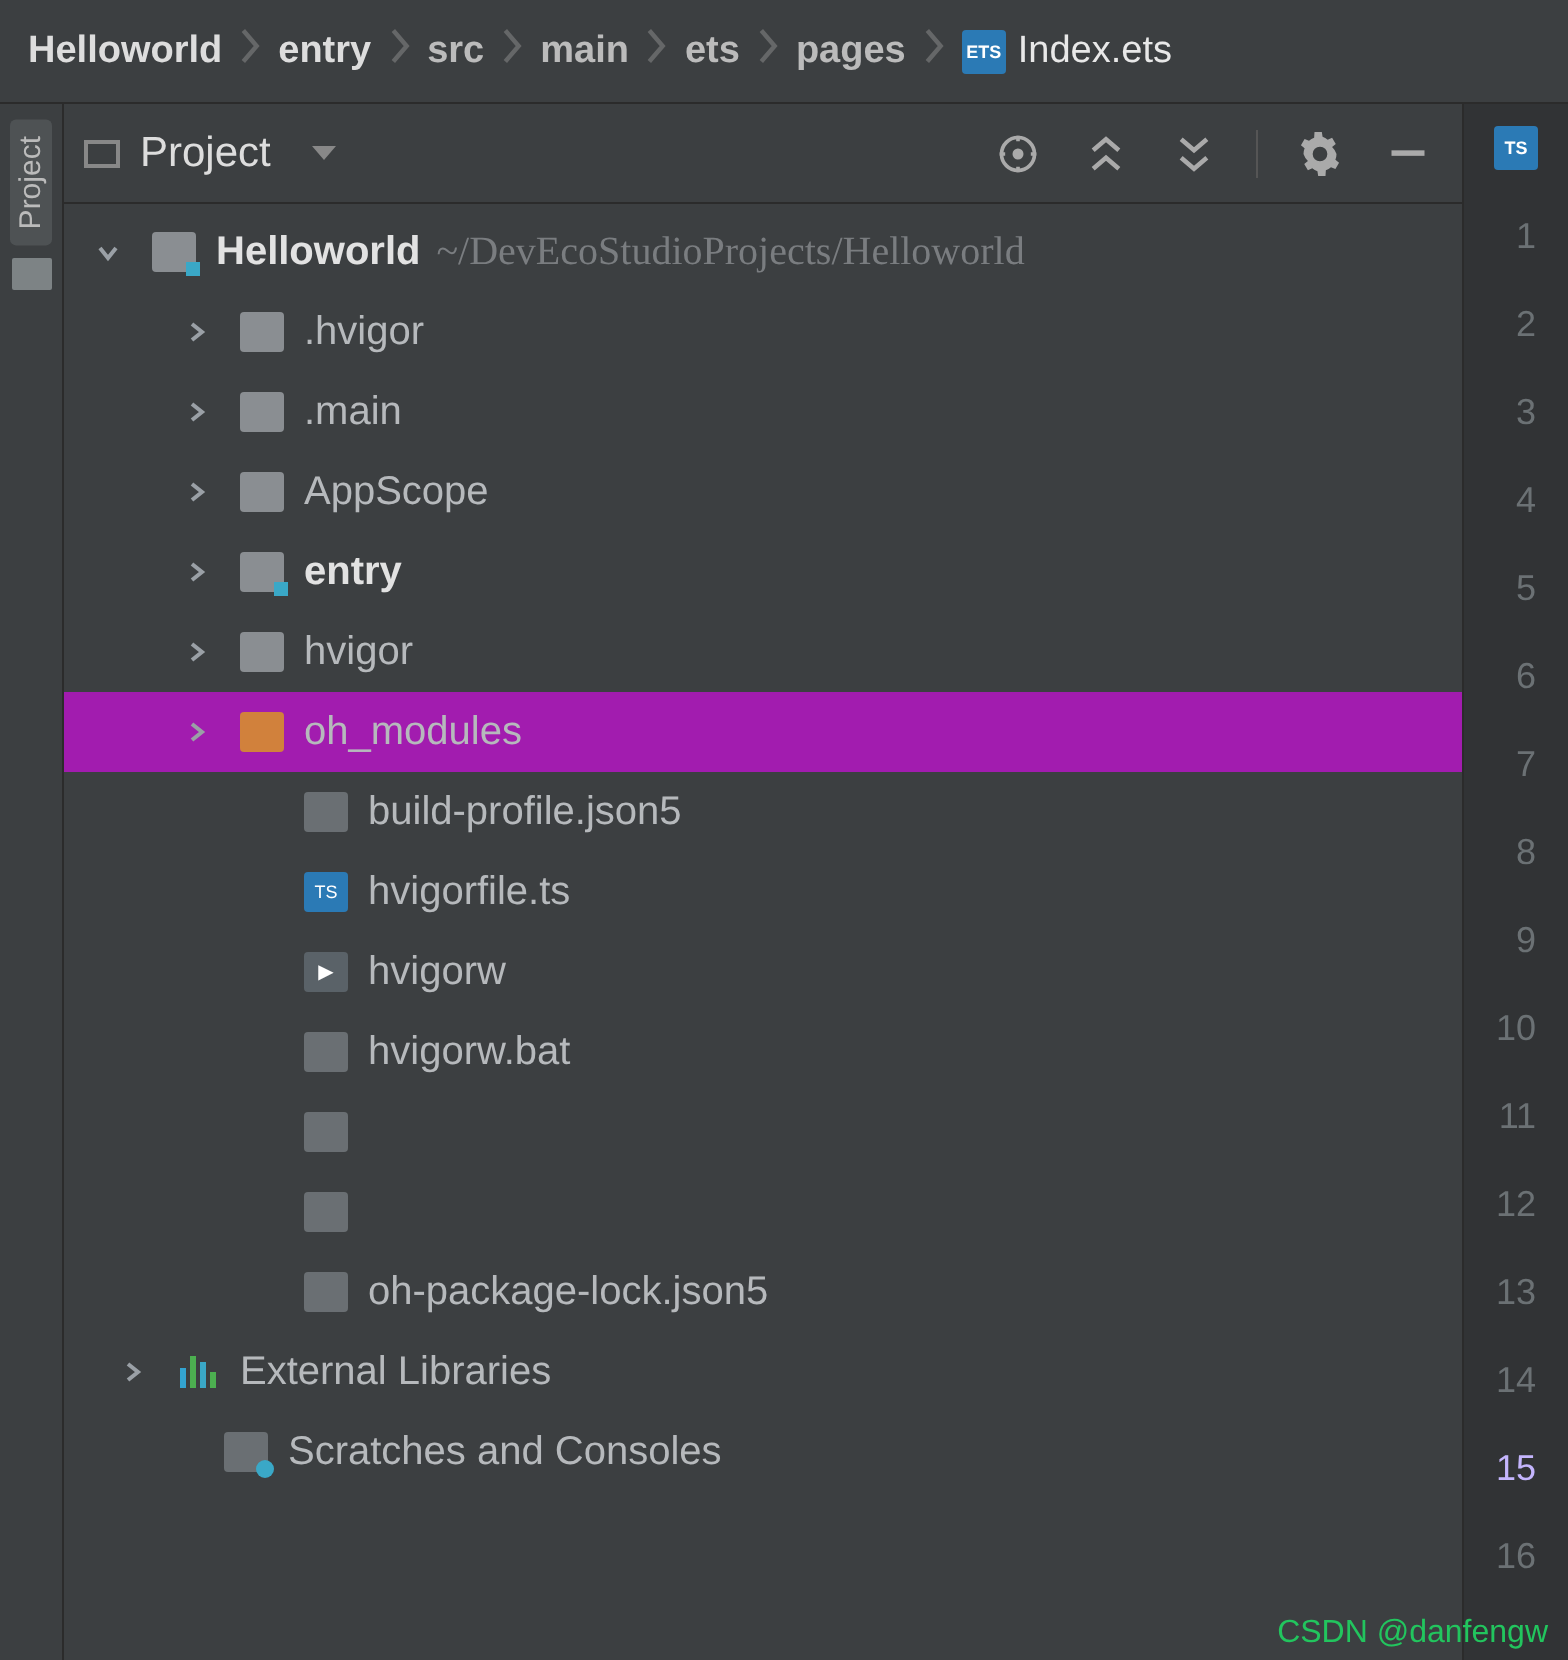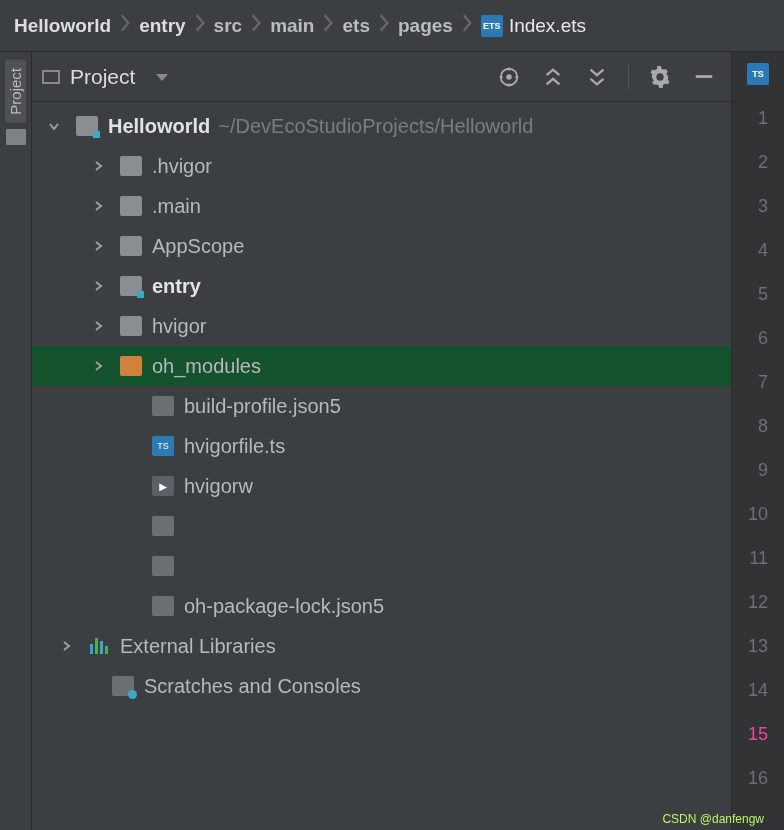--- a/index.html
+++ b/index.html
@@ -24,46 +24,46 @@
     .ph-title { font-size: 21px; color: #ddd; }
     .ph-dd { margin-left: 10px; }
     .ph-dd svg { width: 14px; height: 10px; fill: #888; }
     .ph-spacer { flex: 1; }
     .ph-btn { width: 34px; height: 34px; display: flex; align-items: center; justify-content: center; cursor: pointer; }
     .ph-btn svg { width: 22px; height: 22px; fill: #aaa; }
 
     .tree { flex: 1; overflow: auto; padding-top: 4px; }
     .row { display: flex; align-items: center; height: 40px; font-size: 20px; color: #b6b9bc; cursor: pointer; }
     .row.bold { font-weight: 700; color: #e2e2e2; }
-    .row.sel { background: #14532d; }
+    .row.sel { background: #a21caf; }
     .ind0 { padding-left: 56px; } .ind1 { padding-left: 88px; } .ind2 { padding-left: 120px; }
     .chev { width: 18px; margin-left: -28px; margin-right: 10px; display: flex; }
     .chev svg { width: 12px; height: 12px; stroke: #9aa0a6; stroke-width: 2; fill: none; }
     .chev.open svg { fill: none; }
     .fico { width: 22px; height: 20px; margin-right: 10px; display: flex; align-items: center; justify-content: center; font-size: 9px; color: #fff; border-radius: 2px; }
     .fico.folder-g { background: #8a8e92; }
     .fico.folder-m { background: #8a8e92; position: relative; }
     .fico.folder-m::after { content: ""; position: absolute; width: 7px; height: 7px; right: -2px; bottom: -2px; background: #3aa8c7; }
     .fico.folder-o { background: #d1813c; }
     .fico.file { background: #6a6f73; }
     .fico.ts { background: #2b7ab5; }
     .fico.sh { background: #5a6268; }
     .fico.lib { background: transparent; }
     .lib-bars { display: flex; gap: 2px; height: 16px; align-items: flex-end; }
     .lib-bars span { width: 3px; }
-    .path-dim { color: #7a7d80; font-weight: 400; margin-left: 8px; }
+    .path-dim { color: #7a7d80; font-weight: 400; margin-left: 8px; font-family: Liberation Serif, serif; }
 
     .gutter { width: 52px; background: #313335; display: flex; flex-direction: column; align-items: center; }
     .gico { width: 52px; height: 44px; display: flex; align-items: center; justify-content: center; }
     .gico .ets-badge { background: #2b7ab5; }
     .lines { flex: 1; display: flex; flex-direction: column; align-items: flex-end; padding: 0 10px; }
     .ln { height: 44px; display: flex; align-items: center; font-size: 18px; color: #6b7174; }
-    .ln.hl { color: #ec4899; text-align: right; }
+    .ln.hl { color: #c4b5fd; text-align: right; }
     
-    .watermark { position: absolute; right: 20px; bottom: 4px; font-size: 12px; color: #bef264; }
+    .watermark { position: absolute; right: 10px; bottom: 4px; font-size: 16px; color: #22c55e; }
   </style>
 </head>
 <body>
 
 <div class="topbar">
   <span class="crumb active">Helloworld</span>
   <span class="sep"><svg viewBox="0 0 10 18">
         <path d="M2 2l6 7-6 7"></path>
       </svg></span>
   <span class="crumb active">entry</span>
@@ -208,20 +208,24 @@
           </div>
           <div class="row ind2">
             <span class="fico ts">TS</span>
             <span>hvigorfile.ts</span>
           </div>
           <div class="row ind2">
             <span class="fico sh">
               <span style="font-size:10px">▶</span>
             </span>
             <span>hvigorw</span>
+          </div>
+          <div class="row ind2">
+            <span class="fico file"></span>
+            <span>hvigorw.bat</span>
           </div>
           <div class="row ind2">
             <span class="fico file"></span>
           </div>
           <div class="row ind2">
             <span class="fico file"></span>
           </div>
           <div class="row ind2">
             <span class="fico file"></span>
             <span>oh-package-lock.json5</span>

